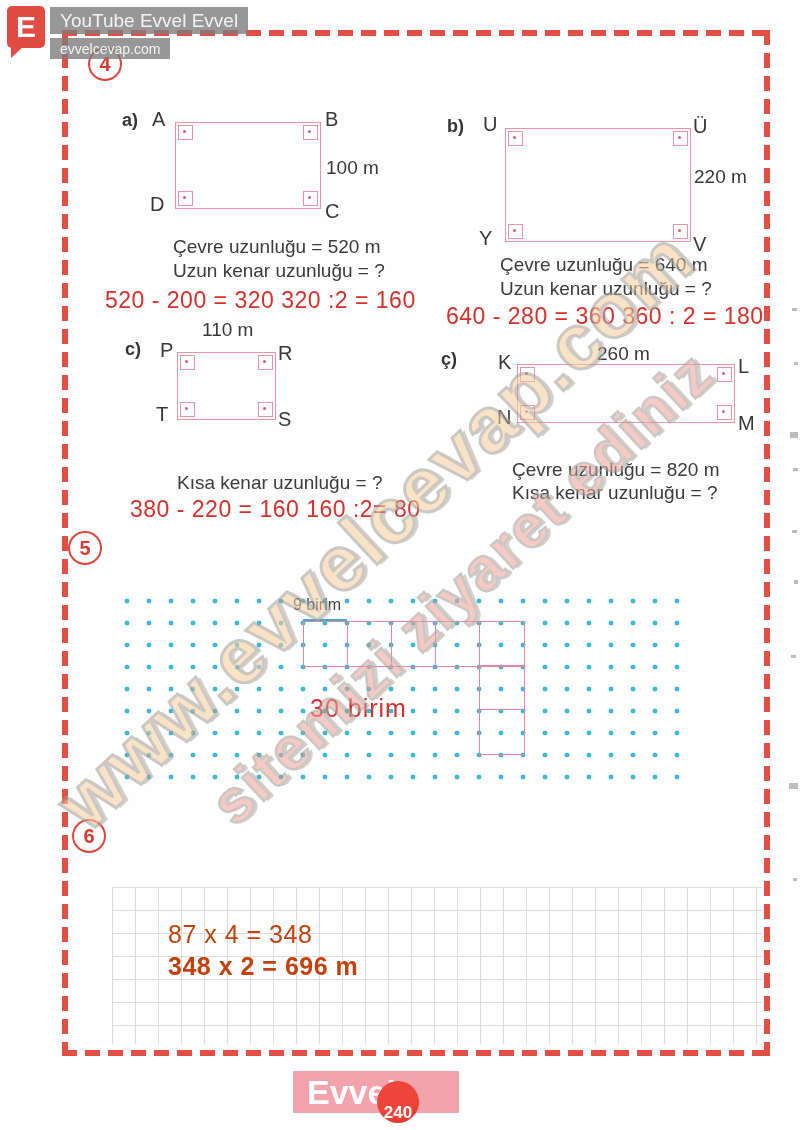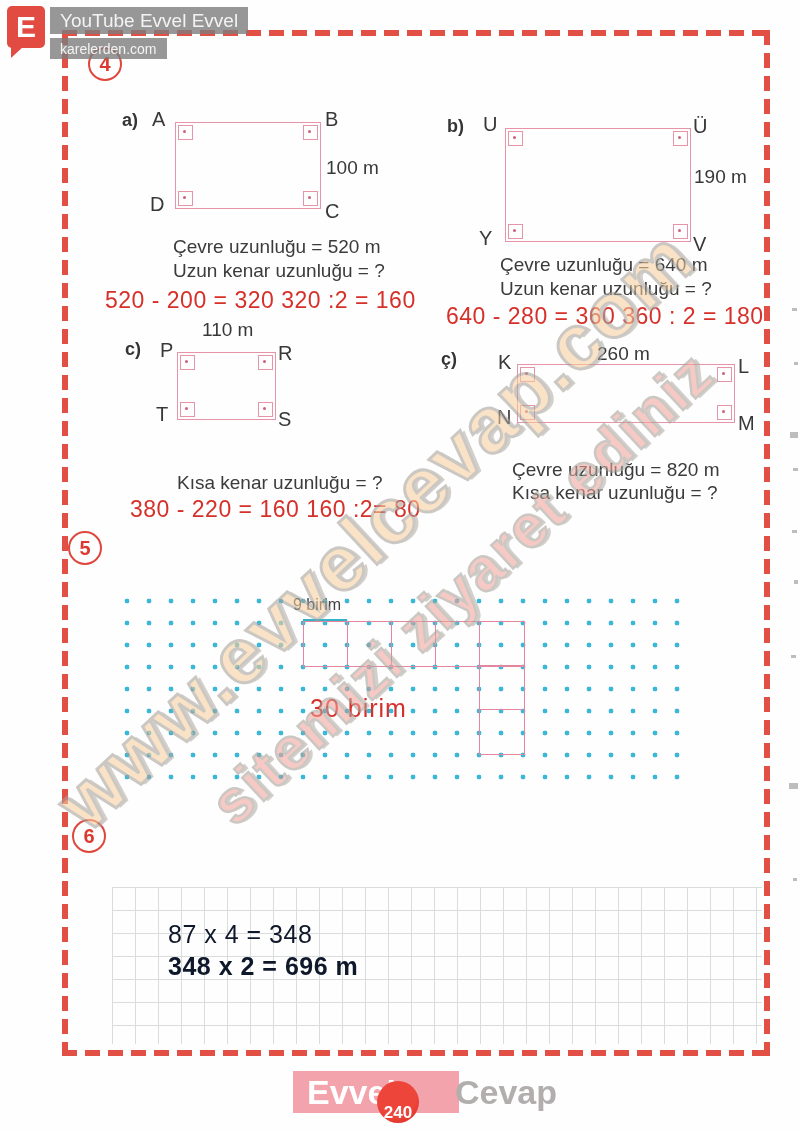--- a/index.html
+++ b/index.html
@@ -43,21 +43,21 @@
   .shape{position:absolute;border:1.6px solid #e586a0;z-index:3;background:transparent;}
   .sline-v{position:absolute;width:0;border-left:1.6px solid #e586a0;z-index:3;}
   .sline-h{position:absolute;height:0;border-top:1.6px solid #e586a0;z-index:3;}
   .measure{position:absolute;height:0;border-top:2.5px solid #35b3c6;z-index:4;}
   .unitlbl{position:absolute;font-size:16px;color:#3f3f3f;z-index:4;}
   .unitsans{position:absolute;font-size:25px;color:#d5302c;z-index:3;letter-spacing:1px;}
   
   .graph{position:absolute;left:112px;top:887px;width:650px;height:157px;z-index:2;
       background-image:linear-gradient(#d9dedc 1px,transparent 1px),linear-gradient(90deg,#d9dedc 1px,transparent 1px);
       background-size:23px 23px;}
-  .ganswer{position:absolute;font-size:25px;color:#0f172a;z-index:3;white-space:nowrap;letter-spacing:.5px;}
+  .ganswer{position:absolute;font-size:25px;color:#c2410c;z-index:3;white-space:nowrap;letter-spacing:.5px;}
   
   .wm{position:absolute;z-index:5;font-weight:bold;white-space:nowrap;pointer-events:none;
       transform:translate(-50%,-50%) rotate(-43deg);opacity:.58;letter-spacing:2px;}
   .wm1{left:375px;top:530px;font-size:78px;color:#f6cf9e;
       -webkit-text-stroke:3px #a8a29b;text-shadow:3px 3px 0 #b5afa8;}
   .wm2{left:462px;top:588px;font-size:60px;color:#f2a49b;
       -webkit-text-stroke:2.5px #a8a29b;text-shadow:3px 3px 0 #b5afa8;}
   
   .fbox{position:absolute;left:293px;top:1071px;width:152px;height:42px;background:#f3a3ab;z-index:3;
         display:flex;align-items:center;padding-left:14px;color:#fff;font-size:34px;font-weight:bold;}
@@ -80,21 +80,21 @@
     <div class="v r"></div>
   </div>
 
   <div class="logo">
     <span>E</span>
   </div>
   <div class="hbar hbar1">
     <span>YouTube Evvel Evvel</span>
   </div>
   <div class="hbar hbar2">
-    <span>karelerden.com</span>
+    <span>evvelcevap.com</span>
   </div>
 
   <div class="badge" style="left:88px;top:47px;">
     <span>4</span>
   </div>
 
   <div class="plabel" style="left:122px;top:110px;">a)</div>
   <div class="prect" style="left:175px;top:122px;width:144px;height:85px;">
     <span class="corner c-tl"></span>
     <span class="corner c-tr"></span>
@@ -114,21 +114,21 @@
   <div class="prect" style="left:505px;top:128px;width:184px;height:112px;">
     <span class="corner c-tl"></span>
     <span class="corner c-tr"></span>
     <span class="corner c-bl"></span>
     <span class="corner c-br"></span>
   </div>
   <span class="v" style="left:483px;top:113px;">U</span>
   <span class="v" style="left:693px;top:115px;">Ü</span>
   <span class="v" style="left:479px;top:227px;">Y</span>
   <span class="v" style="left:693px;top:233px;">V</span>
-  <span class="side" style="left:694px;top:166px;">190 m</span>
+  <span class="side" style="left:694px;top:166px;">220 m</span>
   <div class="given" style="left:500px;top:254px;">Çevre uzunluğu = 640 m</div>
   <div class="given" style="left:500px;top:278px;">Uzun kenar uzunluğu = ?</div>
   <div class="answer" style="left:446px;top:303px;">640 - 280 = 360  360 : 2 = 180</div>
 
   <div class="plabel" style="left:125px;top:339px;">c)</div>
   <div class="prect" style="left:177px;top:352px;width:97px;height:66px;">
     <span class="corner c-tl"></span>
     <span class="corner c-tr"></span>
     <span class="corner c-bl"></span>
     <span class="corner c-br"></span>
@@ -188,18 +188,17 @@
   <div class="mark" style="left:793px;top:468px;width:5px;height:3px;"></div>
   <div class="mark" style="left:792px;top:530px;width:5px;height:3px;"></div>
   <div class="mark" style="left:794px;top:580px;width:4px;height:4px;"></div>
   <div class="mark" style="left:791px;top:655px;width:5px;height:3px;"></div>
   <div class="mark" style="left:789px;top:783px;width:9px;height:6px;"></div>
   <div class="mark" style="left:793px;top:878px;width:4px;height:3px;"></div>
 
   <div class="fbox">
     <span>Evvel</span>
   </div>
-  <div class="fcevap">Cevap</div>
   <div class="fcircle">
     <span>240</span>
   </div>
 
 </div>
 
 </body></html>

